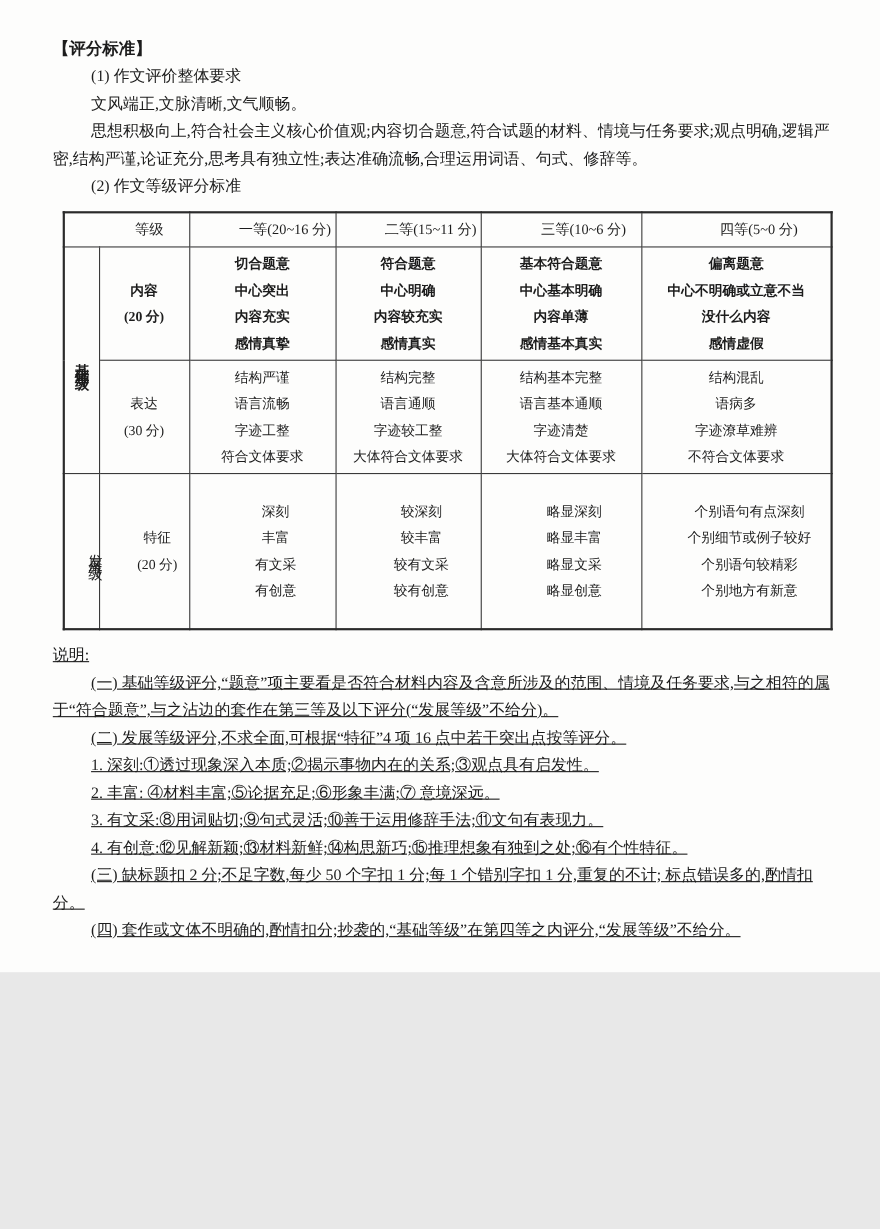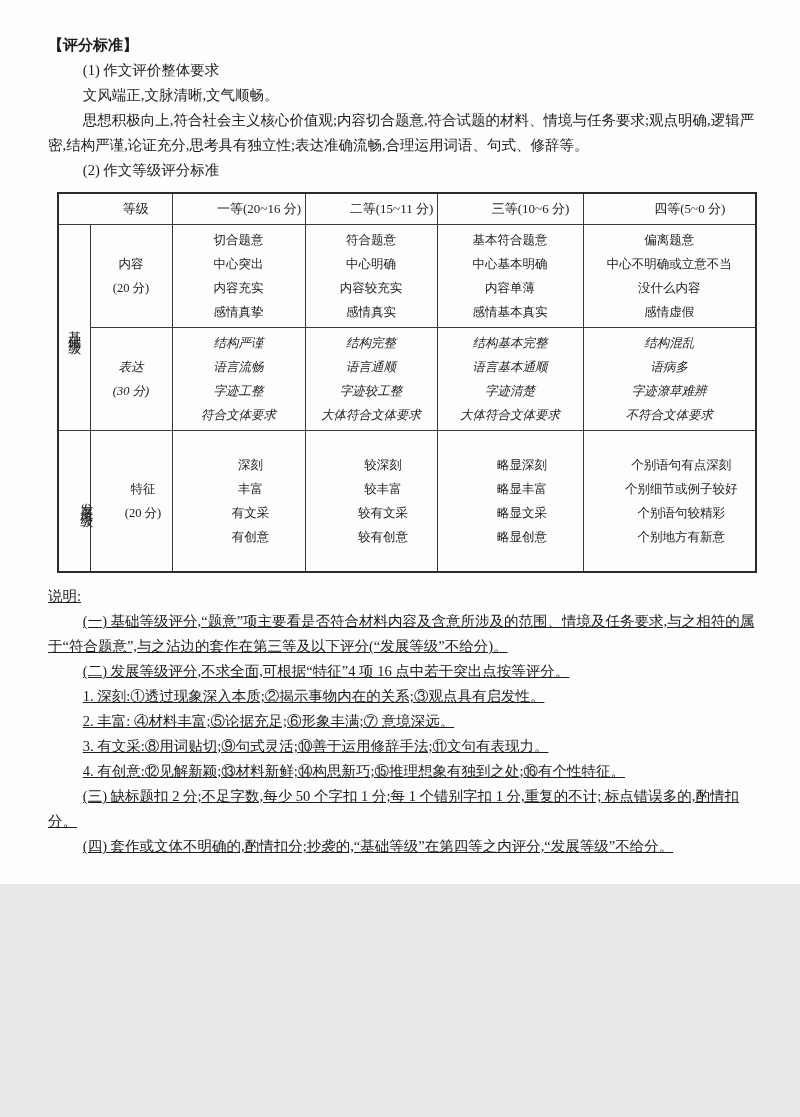--- a/index.html
+++ b/index.html
@@ -31,22 +31,22 @@
   table.grade th, table.grade td {
     border: 1px solid #3a3a3a;
     text-align: center;
     vertical-align: middle;
     padding: 2px 3px;
     font-weight: normal;
     white-space: pre-line;
     line-height: 24px;
   }
   tr.hdr th { height: 26px; font-size: 13px; line-height: 16px; white-space: nowrap; padding-left: 44px; }
-  tr.r1 > td { height: 98px; }
-  tr.r2 > td { height: 98px; font-style: italic; }
+  tr.r1 > td { height: 98px; font-weight: bold; }
+  tr.r2 > td { height: 98px; }
   tr.r3 > td { height: 110px; }
   tr.dotted-top > td { border-top: 1px dotted #8f8f8f; }
   tr.group-sep > td { border-top: 1px solid #3a3a3a; padding-left: 27px; }
   td.vert {
     writing-mode: vertical-rl;
     text-orientation: upright;
     letter-spacing: 4px;
     font-size: 13px;
     padding: 0;
     line-height: 30px;

